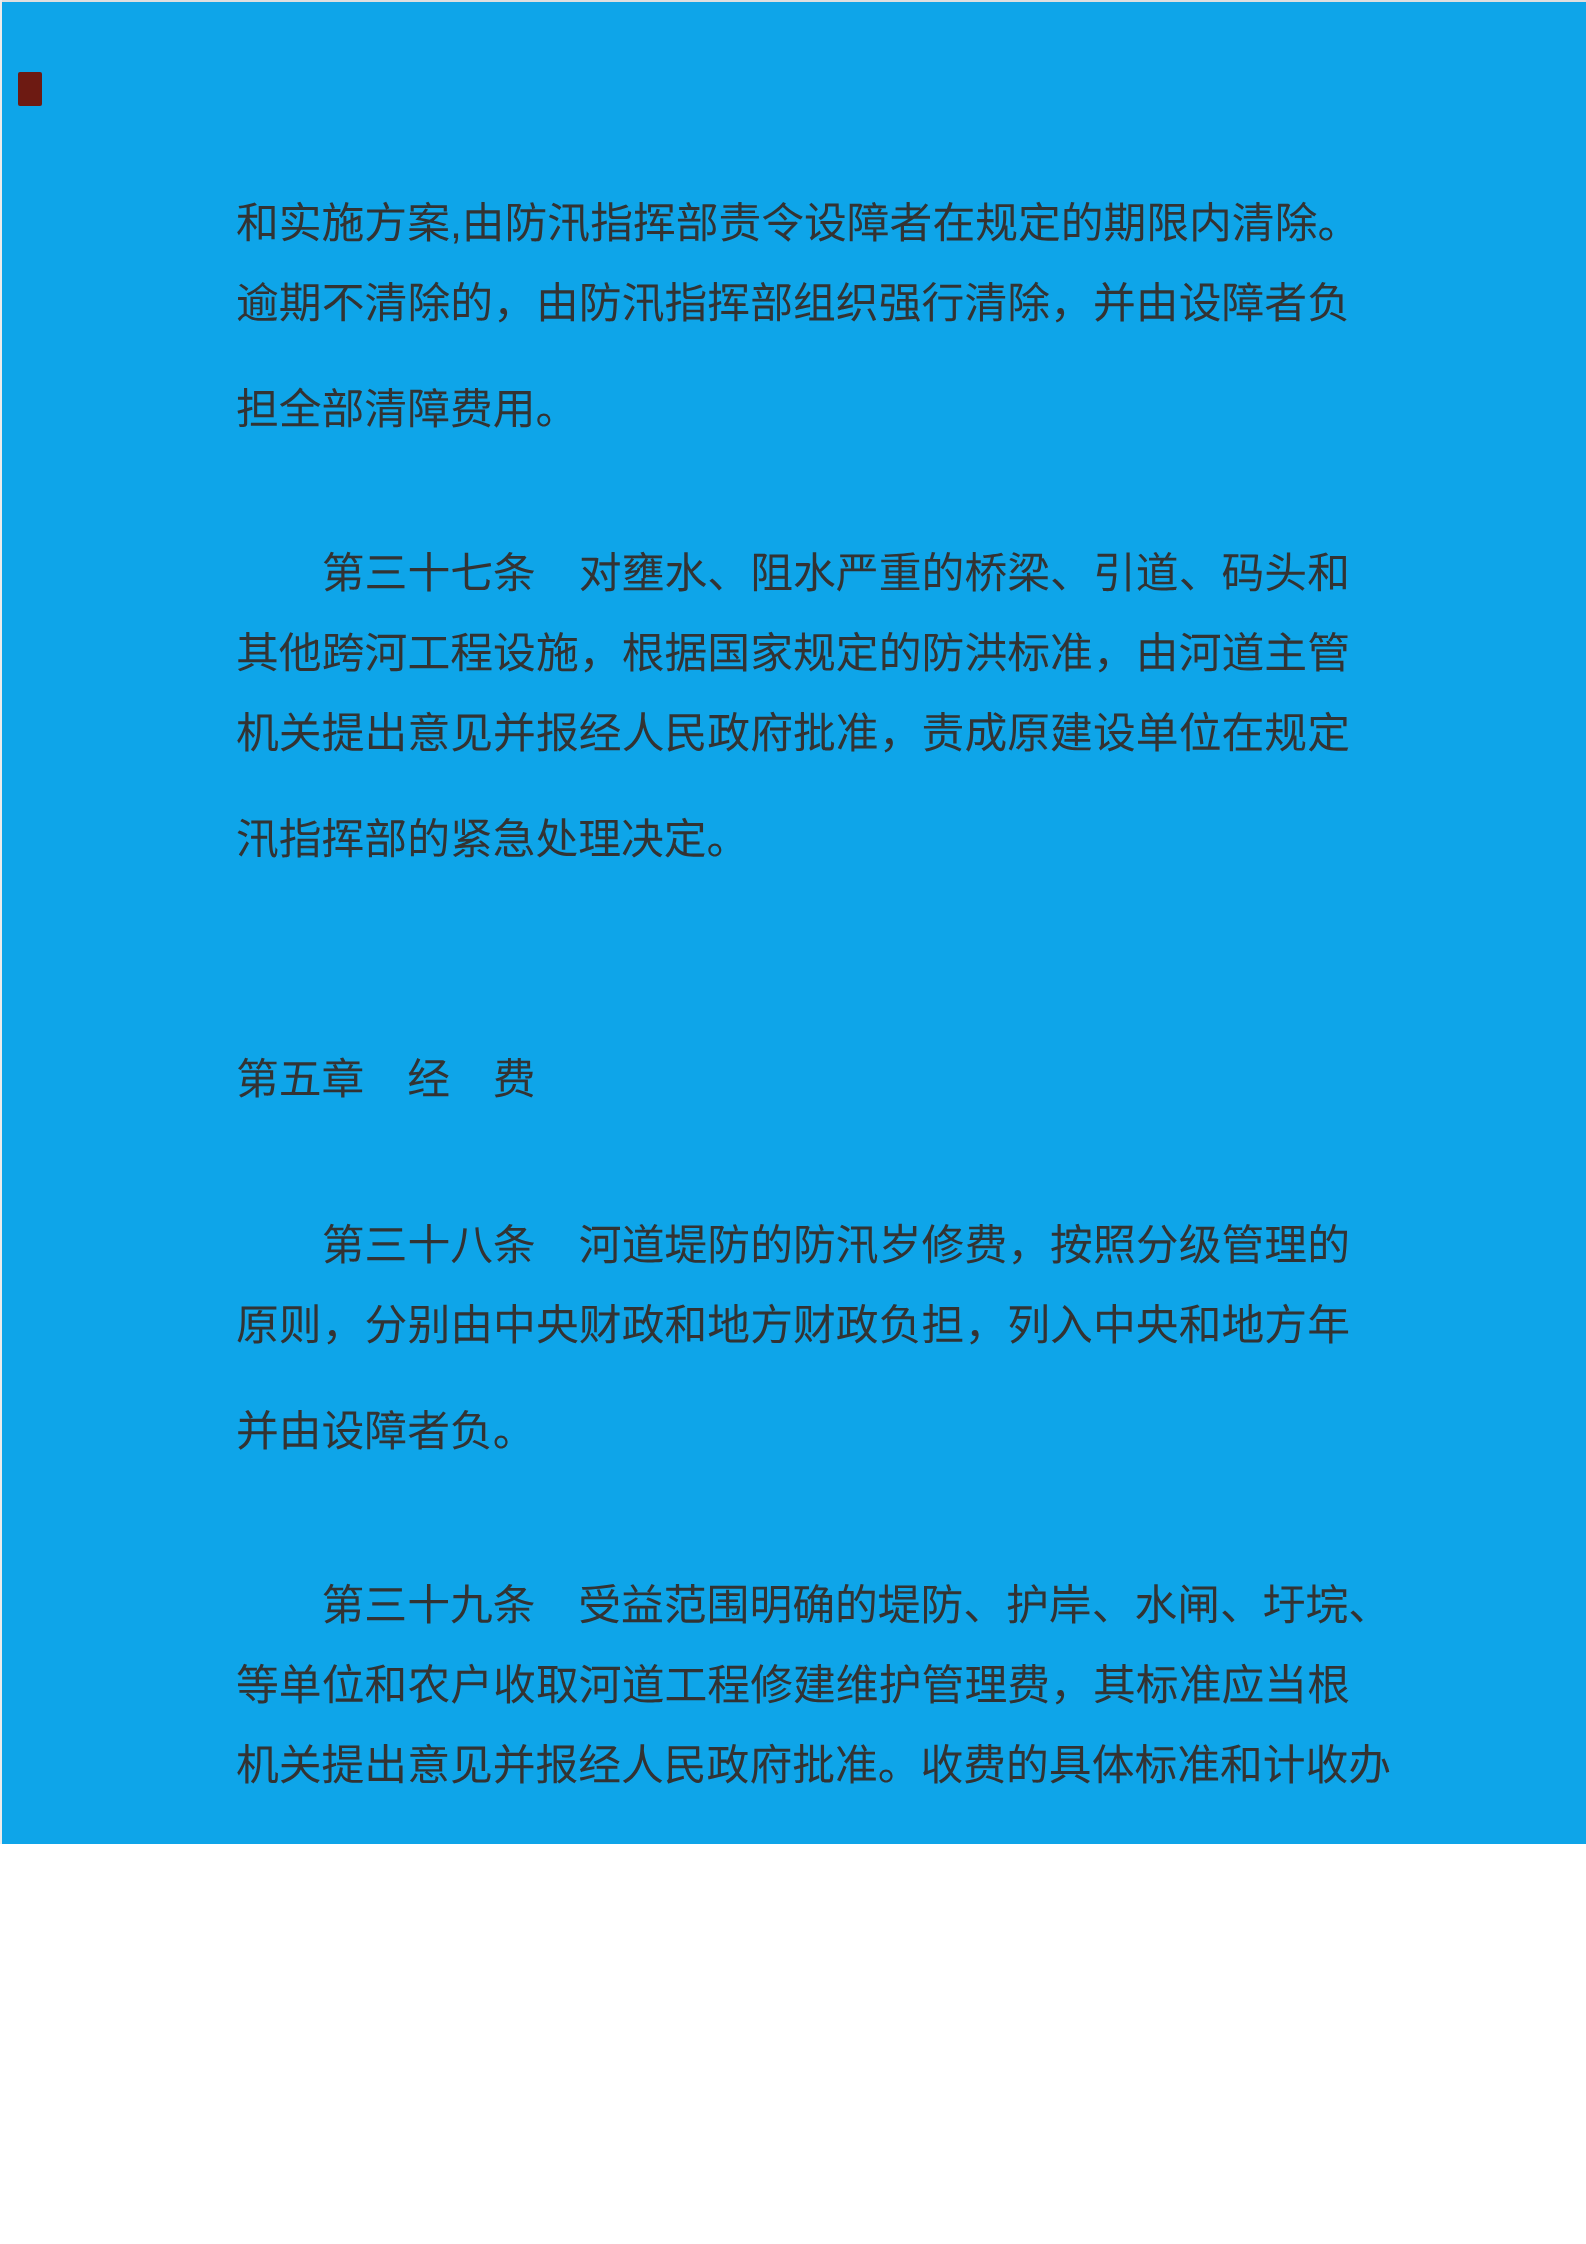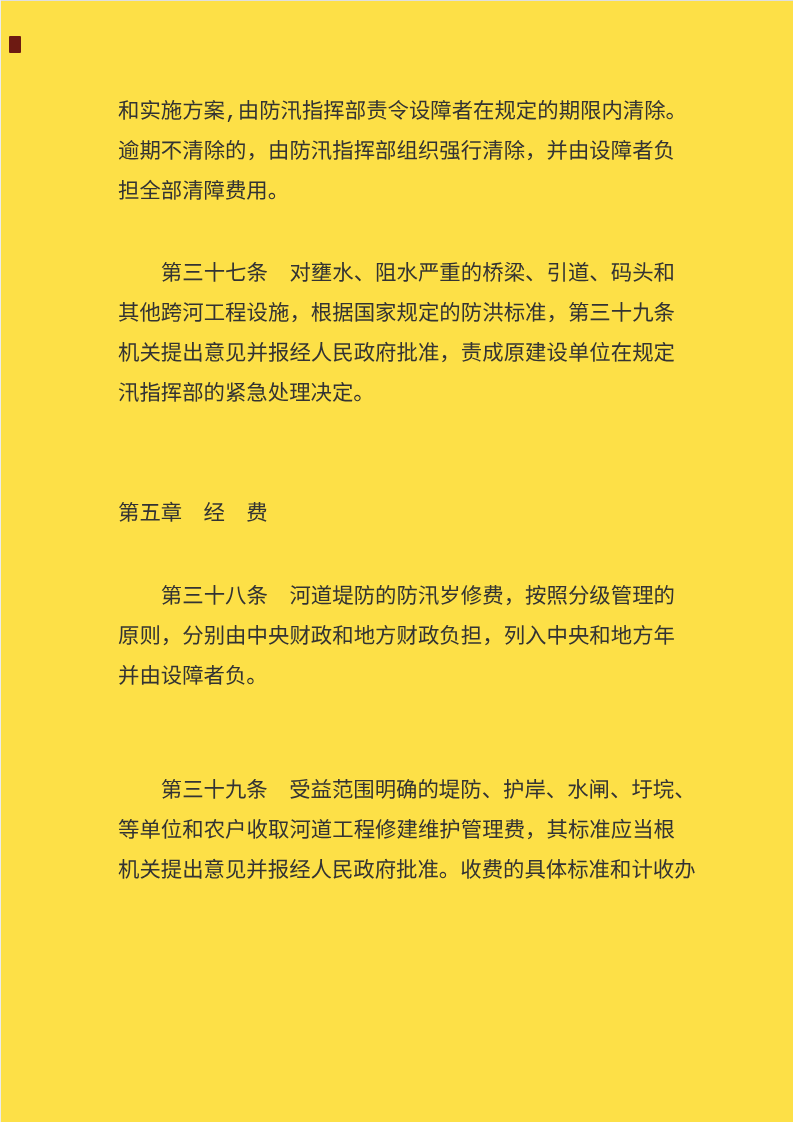--- a/index.html
+++ b/index.html
@@ -3,24 +3,24 @@
 <meta charset="utf-8">
 <style>
   html, body {
     margin: 0;
     padding: 0;
     background: #ffffff;
   }
   .page {
     position: relative;
     width: 793px;
-    height: 1122px;
-    background: #fde047;
+    height: 922px;
+    background: #0ea5e9;
     overflow: hidden;
-    font-family: Liberation Mono, monospace;
+    font-family: Liberation Sans, sans-serif;
     color: #333333;
   }
   .edge-top {
     position: absolute;
     left: 0; top: 0;
     width: 793px; height: 1px;
     background: #dfdfdf;
   }
   .edge-left {
     position: absolute;
@@ -42,50 +42,51 @@
     width: 557px;
     font-size: 21.4px;
     line-height: 40px;
     letter-spacing: 0;
   }
   .para { margin: 0; padding: 0; }
   .para-1 { margin-top: 92px; }
   .para-2 { margin-top: 42px; }
   .chapter-heading { margin-top: 80px; text-align: left; }
   .para-3 { margin-top: 43px; }
-  .para-4 { margin-top: 74px; }
+  .para-4 { margin-top: 47px; }
   .line {
     text-align: justify;
     text-align-last: justify;
     white-space: nowrap;
   }
   .line--end {
     text-align: left;
     text-align-last: left;
+    margin-top: 13px;
   }
 </style>
 </head>
 <body>
 
 <div class="page">
   <div class="edge-top"></div>
   <div class="edge-left"></div>
   <div class="corner-mark"></div>
 
   <div class="content">
 
     <div class="para para-1">
       <div class="line">和实施方案,由防汛指挥部责令设障者在规定的期限内清除。</div>
       <div class="line">逾期不清除的，由防汛指挥部组织强行清除，并由设障者负</div>
       <div class="line line--end">担全部清障费用。</div>
     </div>
 
     <div class="para para-2">
       <div class="line">　　第三十七条　对壅水、阻水严重的桥梁、引道、码头和</div>
-      <div class="line">其他跨河工程设施，根据国家规定的防洪标准，第三十九条</div>
+      <div class="line">其他跨河工程设施，根据国家规定的防洪标准，由河道主管</div>
       <div class="line">机关提出意见并报经人民政府批准，责成原建设单位在规定</div>
       <div class="line line--end">汛指挥部的紧急处理决定。</div>
     </div>
 
     <div class="para chapter-heading">第五章　经　费</div>
 
     <div class="para para-3">
       <div class="line">　　第三十八条　河道堤防的防汛岁修费，按照分级管理的</div>
       <div class="line">原则，分别由中央财政和地方财政负担，列入中央和地方年</div>
       <div class="line line--end">并由设障者负。</div>

